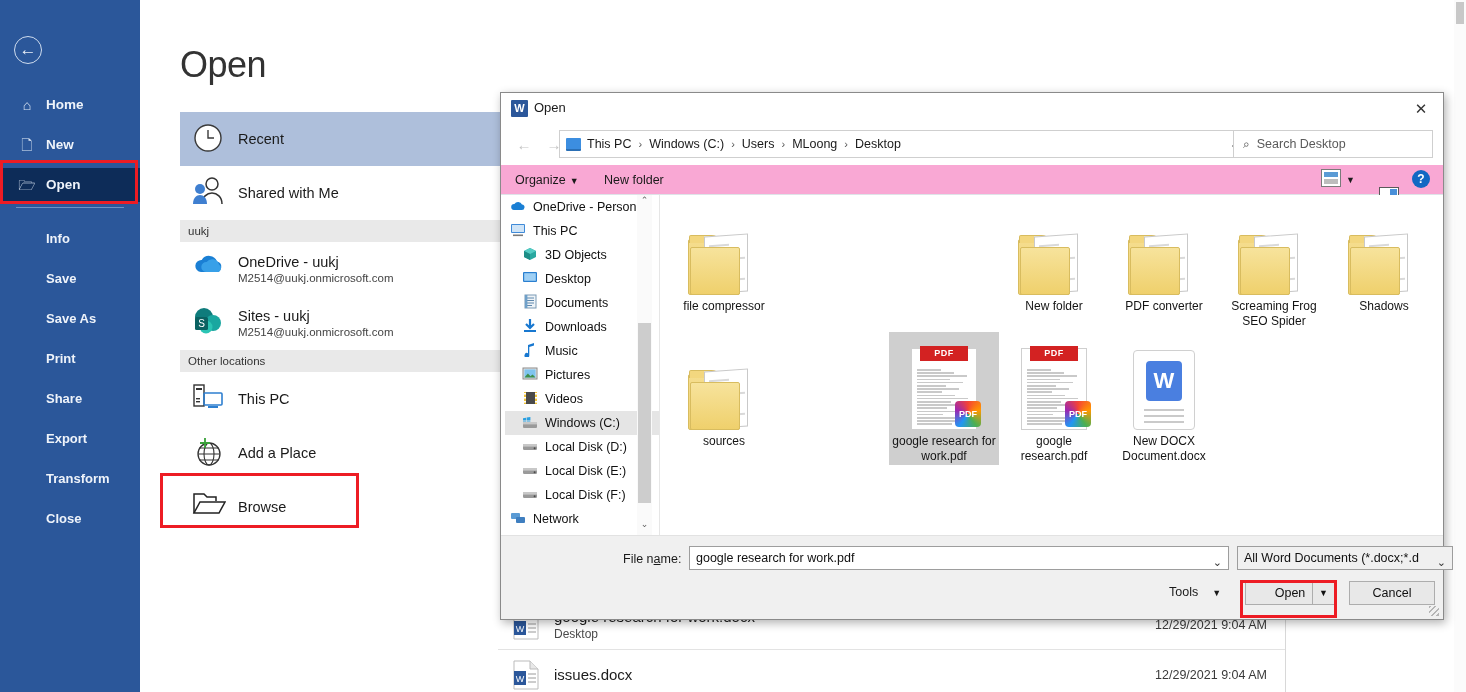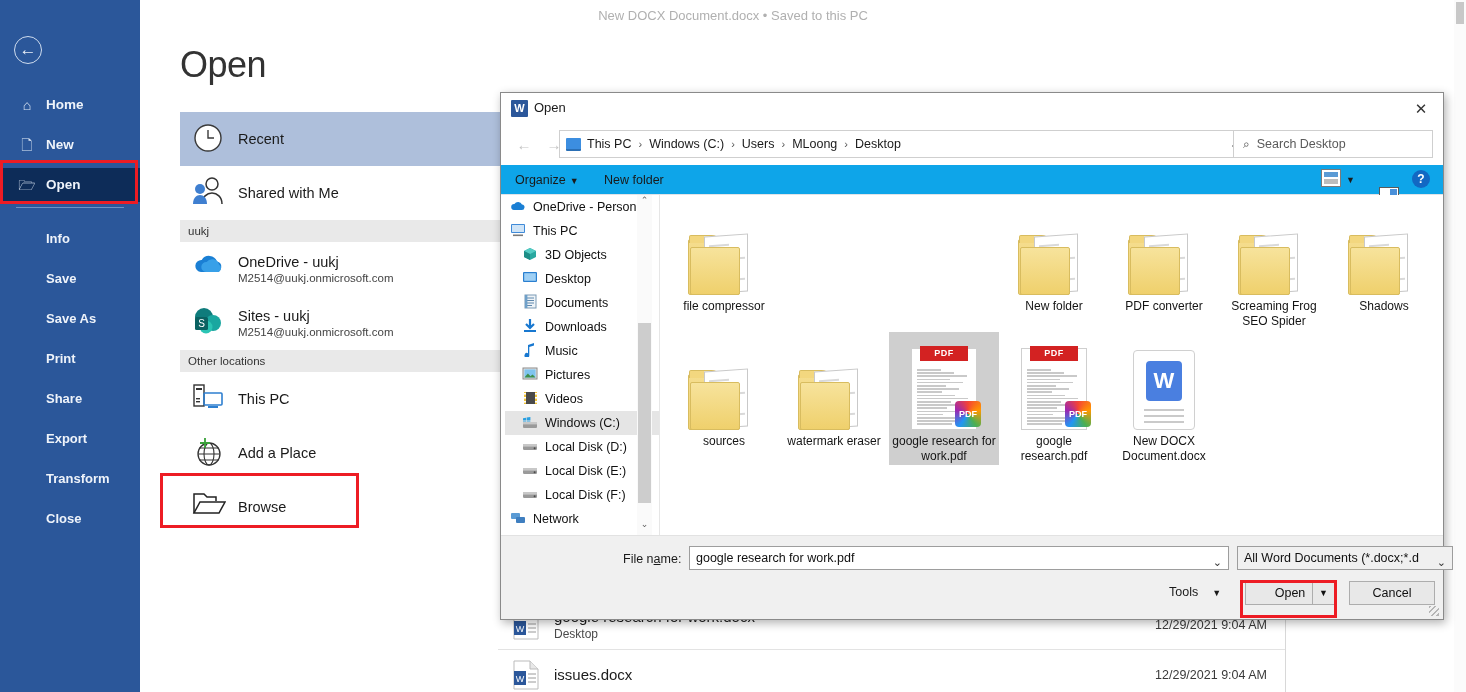--- a/index.html
+++ b/index.html
@@ -118,21 +118,21 @@
   .refresh { position:absolute; left:752px; top:5px; width:29px; height:28px;
              border:1px solid #cfcfcf; border-left:none; background:#fff;
              text-align:center; line-height:28px; font-size:12px; color:#333; }
   .searchwrap {
     position:absolute; right:10px; top:5px; width:200px; height:28px;
     border:1px solid #cfcfcf; background:#fff; display:flex; align-items:center;
   }
   .searchwrap .s-ico { margin:0 7px 0 9px; font-size:12px; color:#555; }
   .searchwrap .s-ph { font-size:12.5px; color:#5a5a5a; }
 
-  .dlg-cmd { height:30px; position:relative; background:#0ea5e9; border-bottom:1px solid #dfe3e8;}
+  .dlg-cmd { height:30px; position:relative; background:#f9a8d4; border-bottom:1px solid #dfe3e8;}
   .cmd { position:absolute; top:0; line-height:30px; font-size:12.5px; color:#1a1a1a; }
   .cmd .cc { font-size:9px; margin-left:4px; }
   .cmd-right { position:absolute; top:4px; }
   .vico { width:20px; height:18px; border:1px solid #7a7a7a; position:relative; background:#fff; }
   .vico:before { content:""; position:absolute; left:2px; top:2px; width:14px; height:5px; background:#5b9bd5;}
   .vico:after  { content:""; position:absolute; left:2px; top:9px; width:14px; height:5px; background:#bdbdbd;}
   .paneico { width:20px; height:17px; border:1px solid #5a5a5a; background:#fff; position:relative;}
   .paneico:after{ content:""; position:absolute; right:1px; top:1px; width:7px; bottom:1px; background:#4a90d9;}
   .helpico { width:18px; height:18px; border-radius:50%; background:#1268c3; color:#fff;
              font-size:12px; font-weight:bold; text-align:center; line-height:18px; }
@@ -210,21 +210,20 @@
                        border-left:1px solid #adadad; font-size:9px; line-height:22px; }
   .btn.cancel { left:848px; top:45px; width:86px; }
   .grip { position:absolute; right:4px; bottom:3px; width:10px; height:10px;
           background:repeating-linear-gradient(135deg,#b5b5b5 0 1.5px,transparent 1.5px 4px); }
 </style>
 </head>
 <body>
 
 <div id="backstage">
 
-  <div class="doc-title">New DOCX Document.docx • Saved to this PC</div>
 
   <div class="win-scroll">
     <div class="thumb"></div>
   </div>
 
   <div class="bs-rail">
     <div class="bs-back">←</div>
     <div id="rail-items">
         <div class="rail-item" style="top: 88px;"><span class="ri-ico">⌂</span><span class="ri-lbl">Home</span></div>
         <div class="rail-item" style="top: 128px;"><span class="ri-ico">🗋</span><span class="ri-lbl">New</span></div>
@@ -656,35 +655,20 @@
                 <div class="pl" style="top:15px;width:28px"></div>
                 <div class="pl" style="top:22px;width:36px"></div>
                 <div class="pl" style="top:29px;width:20px"></div>
                 <div class="pl" style="top:36px;width:28px"></div>
                 <div class="pl" style="top:43px;width:36px"></div>
                 <div class="pl" style="top:50px;width:20px"></div>
               </div>
               <div class="front"></div>
             </div>
           </div><div class="flabel">sources</div></div>
-        <div class="fitem" style="left: 116px; top: 137px;"><div class="fthumb">
-            <div class="folder">
-              <div class="back"></div>
-              <div class="page">
-                <div class="pl" style="top:8px;width:20px"></div>
-                <div class="pl" style="top:15px;width:28px"></div>
-                <div class="pl" style="top:22px;width:36px"></div>
-                <div class="pl" style="top:29px;width:20px"></div>
-                <div class="pl" style="top:36px;width:28px"></div>
-                <div class="pl" style="top:43px;width:36px"></div>
-                <div class="pl" style="top:50px;width:20px"></div>
-              </div>
-              <div class="front"></div>
-            </div>
-          </div><div class="flabel">watermark eraser</div></div>
         <div class="fitem sel" style="left: 226px; top: 137px;"><div class="fthumb">
             <div class="pdfic">
               <div class="band">PDF</div>
               <div class="txl" style="top:20px;width:24px"></div>
               <div class="txl" style="top:23.2px;width:37px"></div>
               <div class="txl" style="top:26.4px;width:50px"></div>
               <div class="txl" style="top:29.6px;width:33px"></div>
               <div class="txl" style="top:32.8px;width:46px"></div>
               <div class="txl" style="top:36px;width:29px"></div>
               <div class="txl" style="top:39.2px;width:42px"></div>

